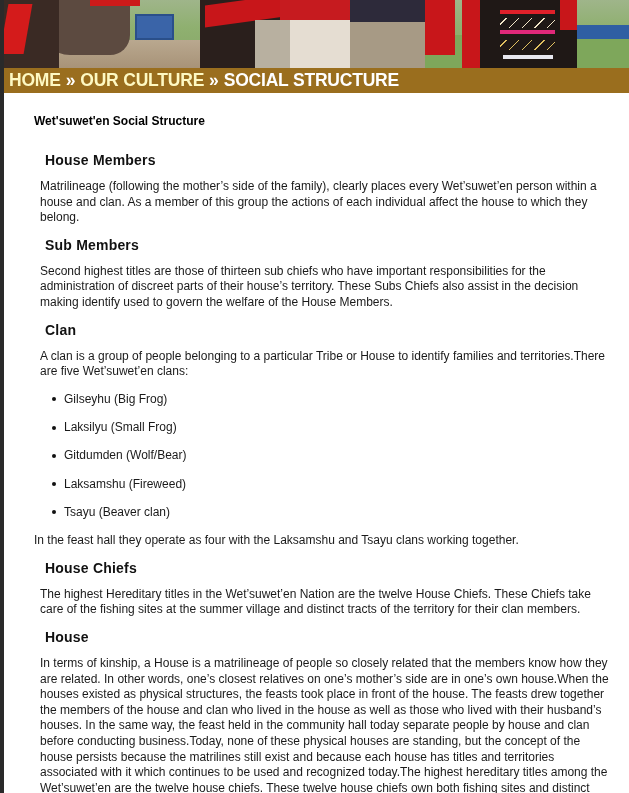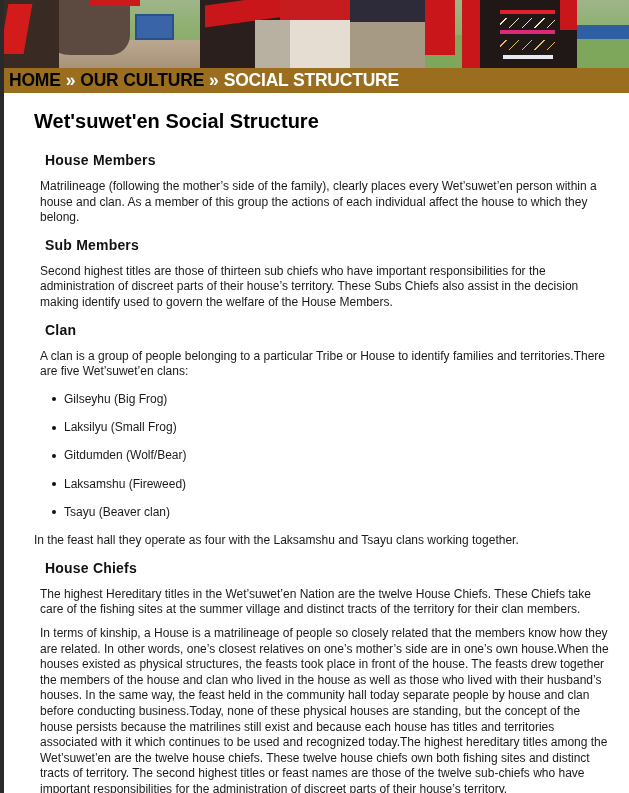--- a/index.html
+++ b/index.html
@@ -62,28 +62,28 @@
       position: absolute; left: 4px; top: 68px; width: 625px; height: 25px;
       background: #9a6e1e;
       display: flex; align-items: center;
     }
     .breadcrumb {
       margin-left: 5px;
       color: #ffffff; font-weight: bold; font-size: 17.5px;
       letter-spacing: -0.2px;
       display: flex; align-items: center; white-space: nowrap;
     }
-    .breadcrumb a { color: #000000; text-decoration: none; }
+    .breadcrumb a { color: #fef9c3; text-decoration: none; }
     .breadcrumb .sep { margin: 0 5px; }
 
     .content {
       position: absolute; left: 34px; top: 110px; width: 585px;
     }
     .page-title {
-      font-size: 20px; font-weight: bold; margin: 0 0 20px 0; line-height: 22px; color: #000;
+      font-size: 12px; font-weight: bold; margin: 0 0 20px 0; line-height: 22px; color: #000;
     }
     .section { margin-bottom: 8px; }
     .section h2 {
       font-size: 14px; font-weight: bold; margin: 11px; line-height: 16px; color: #111;
       letter-spacing: 0.2px;
     }
     .section p {
       font-size: 12px; line-height: 15.6px; margin: 6px; color: #1a1a1a;
     }
     ul.clans {
@@ -181,15 +181,16 @@
     </ul>
     <p class="after-list">In the feast hall they operate as four with the Laksamshu and Tsayu clans working together.</p>
   </section>
 
   <section class="section">
     <h2>House Chiefs</h2>
     <p>The highest Hereditary titles in the Wet’suwet’en Nation are the twelve House Chiefs. These Chiefs take care of the fishing sites at the summer village and distinct tracts of the territory for their clan members.</p>
   </section>
 
   <section class="section">
+    <h2>House</h2>
     <p>In terms of kinship, a House is a matrilineage of people so closely related that the members know how they are related. In other words, one’s closest relatives on one’s mother’s side are in one’s own house.When the houses existed as physical structures, the feasts took place in front of the house. The feasts drew together the members of the house and clan who lived in the house as well as those who lived with their husband’s houses. In the same way, the feast held in the community hall today separate people by house and clan before conducting business.Today, none of these physical houses are standing, but the concept of the house persists because the matrilines still exist and because each house has titles and territories associated with it which continues to be used and recognized today.The highest hereditary titles among the Wet’suwet’en are the twelve house chiefs. These twelve house chiefs own both fishing sites and distinct tracts of territory. The second highest titles or feast names are those of the twelve sub-chiefs who have important responsibilities for the administration of discreet parts of their house’s territory.</p>
   </section>
 </main>
 
 </body></html>

